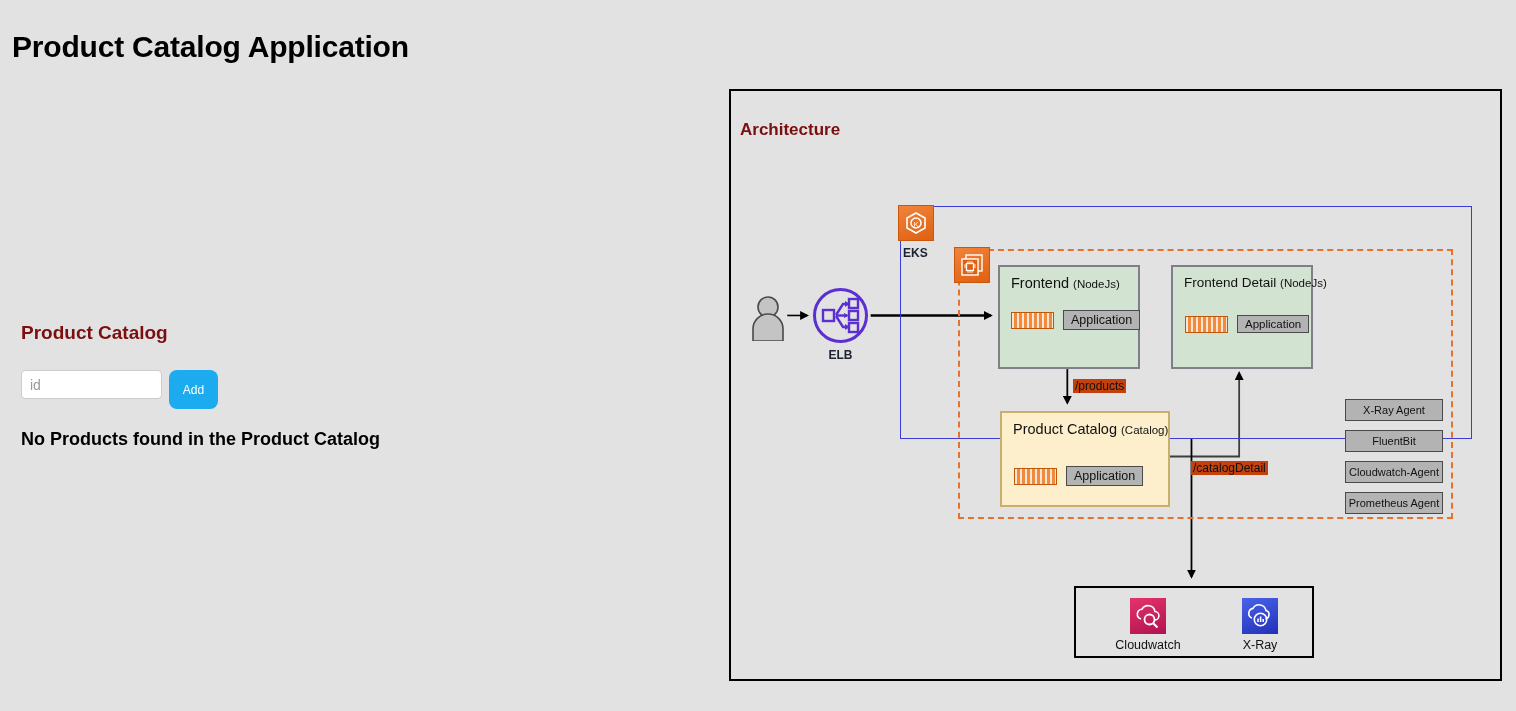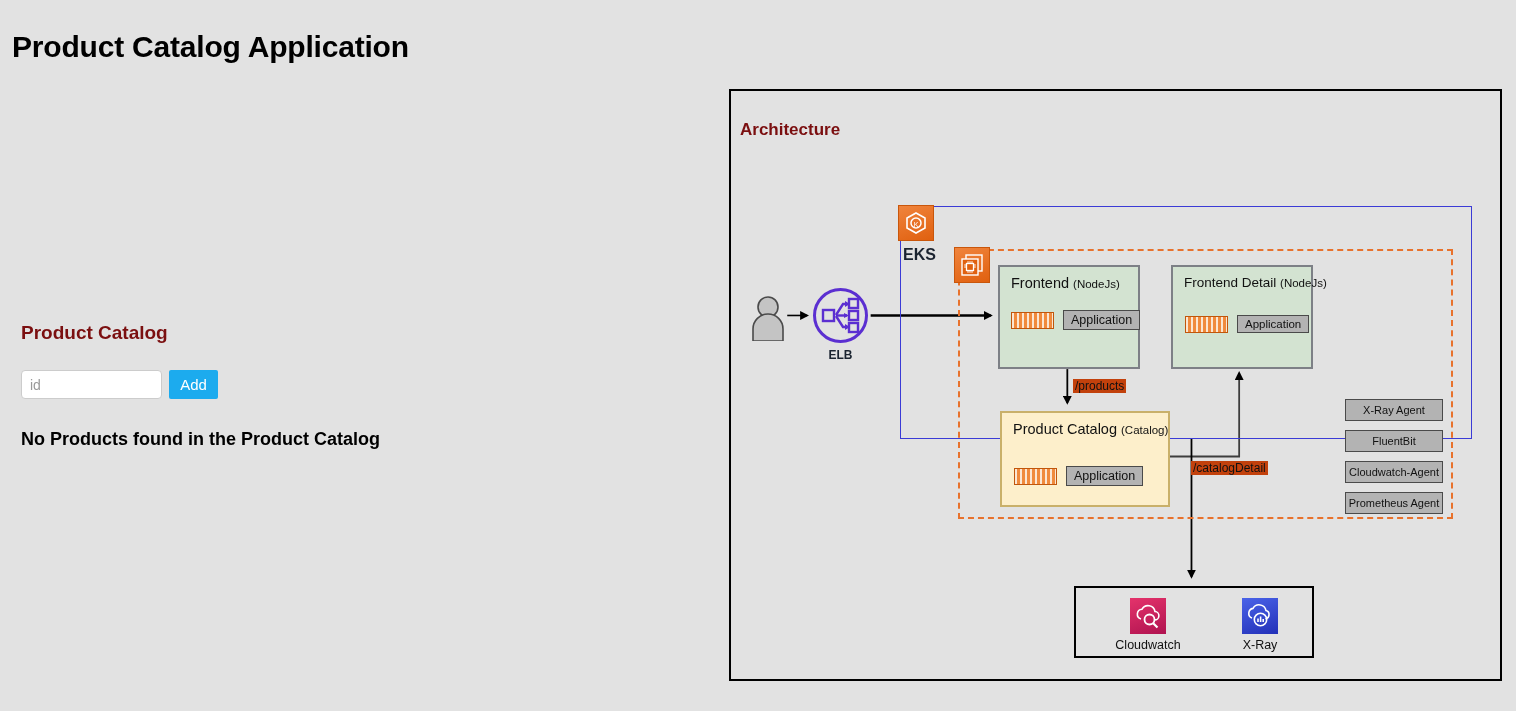--- a/index.html
+++ b/index.html
@@ -31,22 +31,22 @@
   .txt {
     height: 29px; border: 1px solid #ccc; border-radius: 4px;
     background: #fff; font-size: 14px; color: #333;
     padding: 3px 8px; outline: none;
     font-family: "Liberation Sans", sans-serif;
   }
   .txt::placeholder { color: #9a9a9a; }
   #id-field { width: 141px; }
   #name-field { width: 348px; }
   .add-btn {
-    height: 29px; min-width: 49px; border: none; border-radius: 2px;
-    background: #1cabee; color: #fff; font-size: 15px;
+    height: 39px; min-width: 49px; border: none; border-radius: 8px;
+    background: #1cabee; color: #fff; font-size: 12px;
     cursor: pointer; padding: 0 10px;
     font-family: "Liberation Sans", sans-serif;
   }
   .empty-msg {
     position: absolute; left: 21px; top: 429px;
     font-size: 18px; font-weight: bold; color: #000;
   }
 
   
   .arch-panel {
@@ -79,21 +79,21 @@
   .aws-icon {
     position: absolute; width: 36px; height: 36px;
     background: linear-gradient(160deg,#f0843c 0%, #e0600f 100%);
     border: 1px solid #c9560b;
     display: flex; align-items: center; justify-content: center;
   }
   .eks-icon { left: 167px; top: 114px; }
   .ec2-icon { left: 223px; top: 156px; }
   .eks-label {
     position: absolute; left: 172px; top: 155px;
-    font-size: 16px; font-weight: bold; color: #1b2430;
+    font-size: 12px; font-weight: bold; color: #1b2430;
   }
 
   
   .svc {
     position: absolute; border: 2px solid #7d8086;
   }
   .svc .svc-title {
     position: absolute; left: 11px; top: 8px;
     font-size: 14.5px; color: #111; white-space: nowrap;
   }

